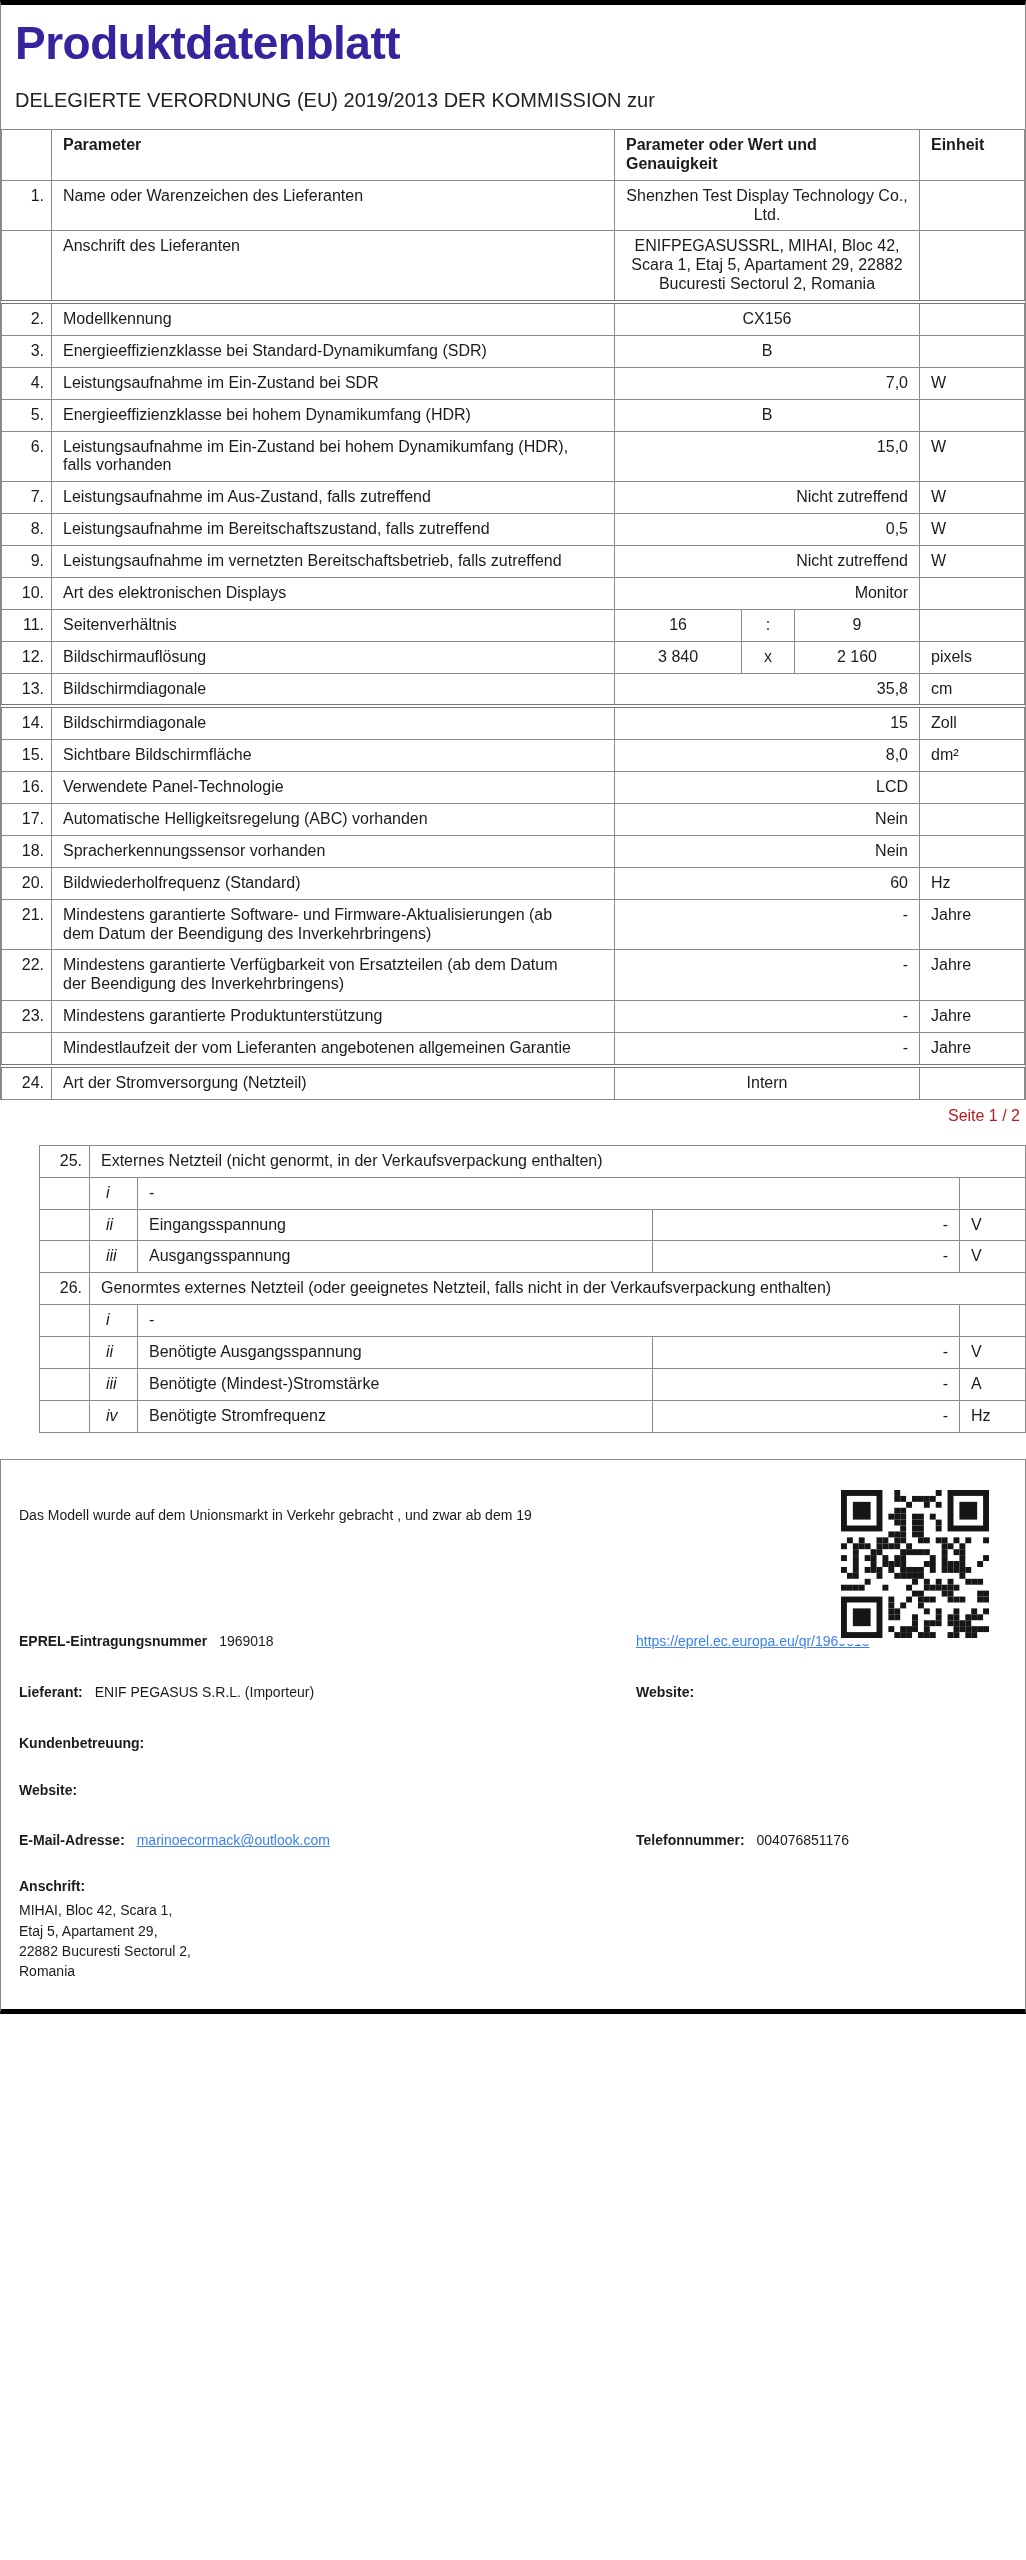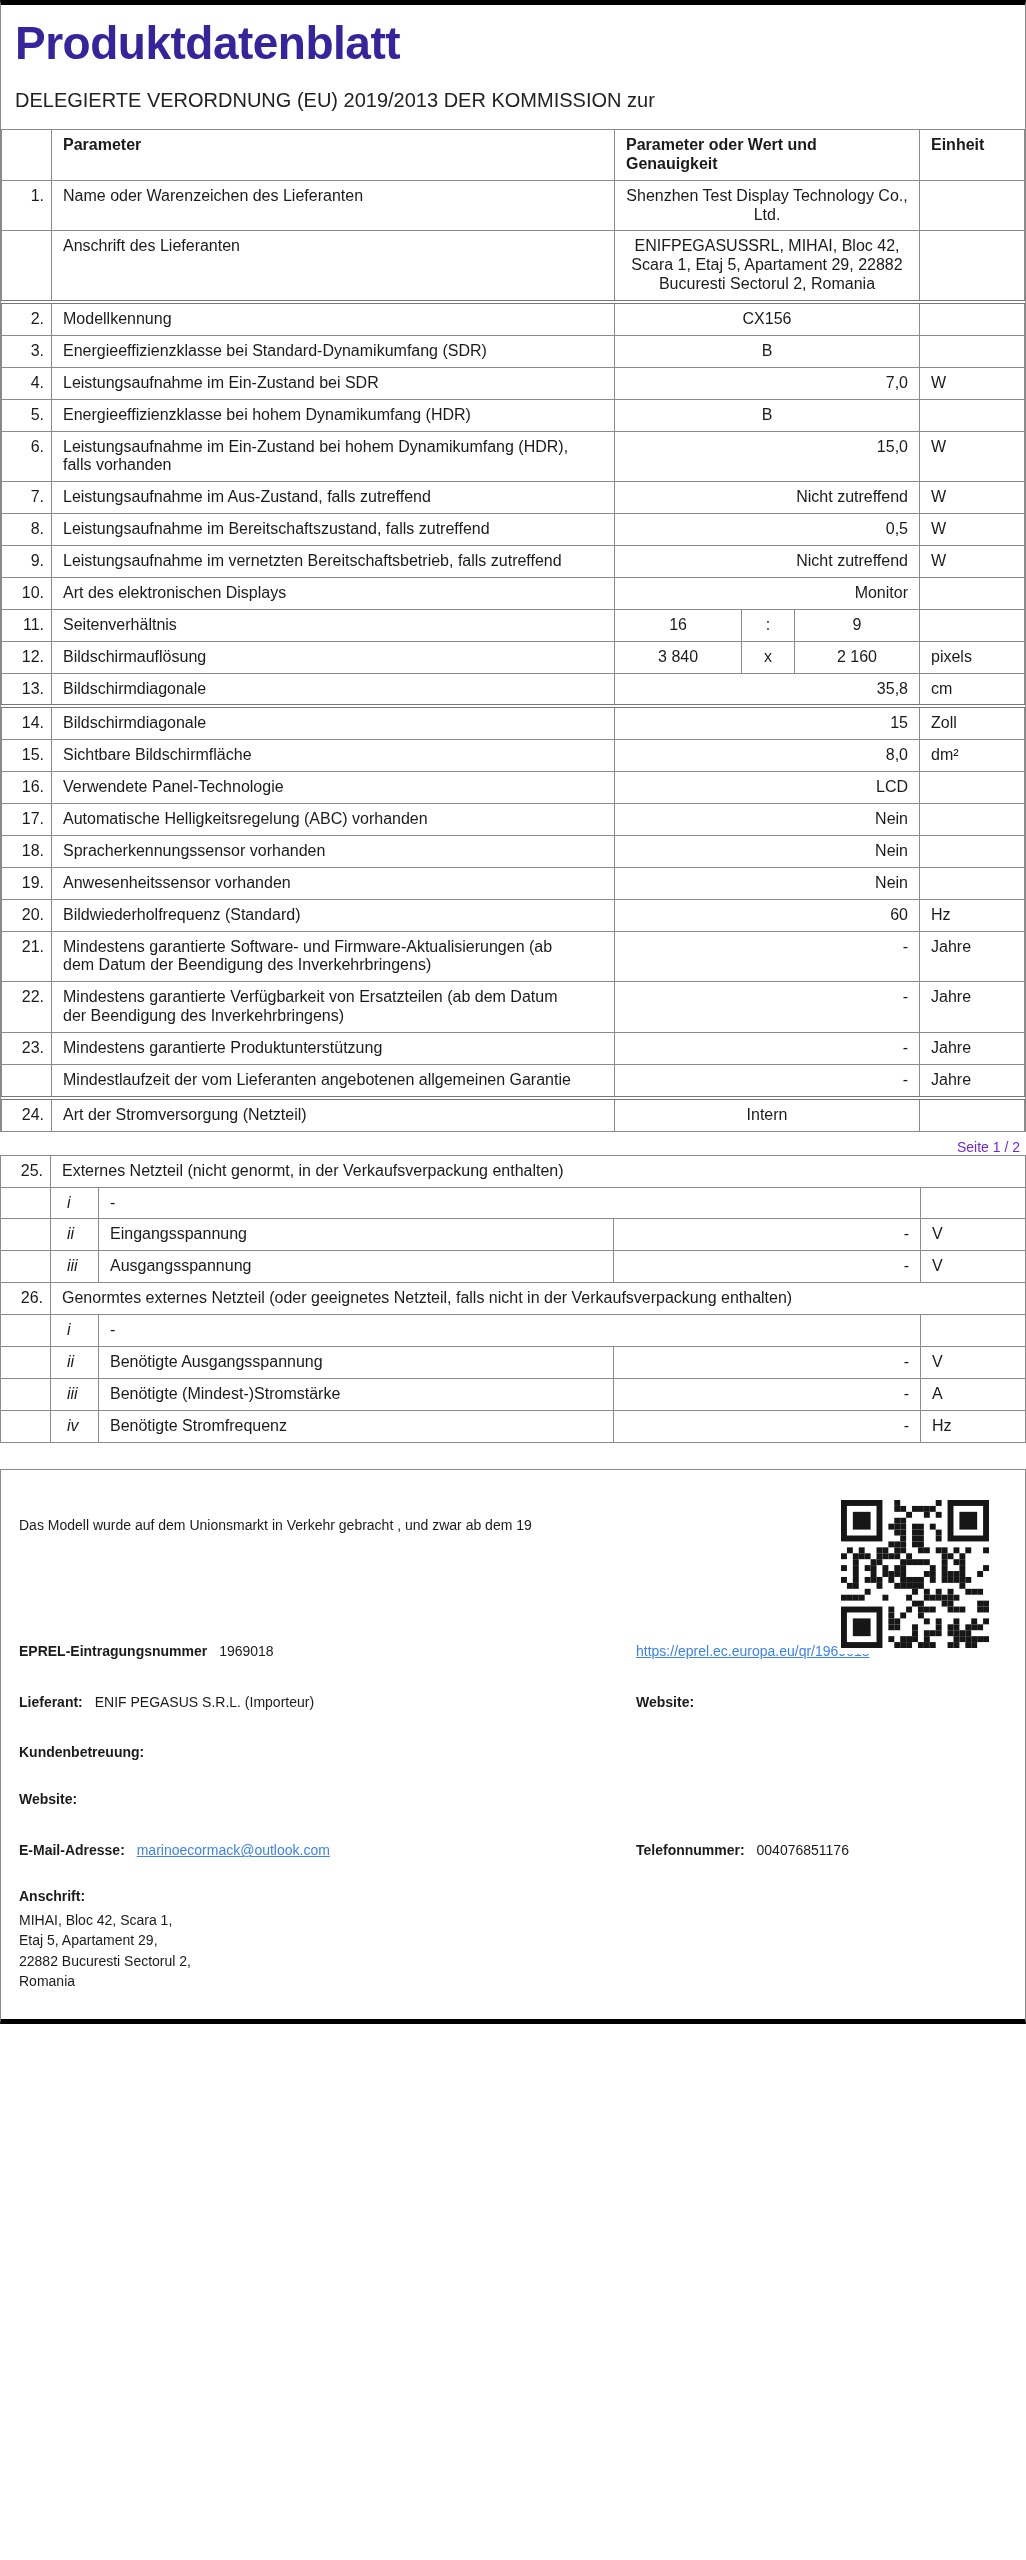--- a/index.html
+++ b/index.html
@@ -48,25 +48,25 @@
   .split span{display:block;padding:6px 0;text-align:center;}
   .split .a{flex:0 0 41.5%;}
   .split .b{flex:0 0 17%;border-left:1px solid #8a8a8a;border-right:1px solid #8a8a8a;}
   .split .c{flex:1 1 auto;}
   td.sub{font-style:italic;text-align:left;padding-left:16px;}
   td.h{font-weight:normal;}
   .t2{border:1px solid #8a8a8a;}
   
   .page-num{
     text-align:right;
-    font-size:14px;
-    color:#6d28d9;
-    margin:7px 6px 0 0;
-  }
-  .box2{margin-bottom:26px;}
+    font-size:16px;
+    color:#b91c1c;
+    margin:7px 6px 20px 0;
+  }
+  .box2{margin-bottom:26px;margin-left:39px;}
   
   .footer-box{
     position:relative;
     border:1px solid #8a8a8a;
     border-bottom:5px solid #000;
     margin-top:24px;
     padding:46px 18px 22px 18px;
     font-size:14px;
   }
   .market{margin:0 0 108px 0;line-height:1.3;}
@@ -236,26 +236,20 @@
         </tr>
         <tr>
           <td class="num">17.</td>
           <td class="label">Automatische Helligkeitsregelung (ABC) vorhanden</td>
           <td class="val right">Nein</td>
           <td class="unit"></td>
         </tr>
         <tr>
           <td class="num">18.</td>
           <td class="label">Spracherkennungssensor vorhanden</td>
-          <td class="val right">Nein</td>
-          <td class="unit"></td>
-        </tr>
-        <tr>
-          <td class="num">19.</td>
-          <td class="label">Anwesenheitssensor vorhanden</td>
           <td class="val right">Nein</td>
           <td class="unit"></td>
         </tr>
         <tr>
           <td class="num">20.</td>
           <td class="label">Bildwiederholfrequenz (Standard)</td>
           <td class="val right">60</td>
           <td class="unit">Hz</td>
         </tr>
         <tr>

